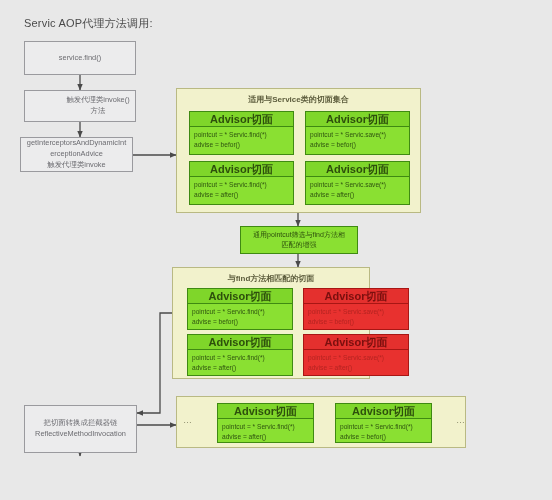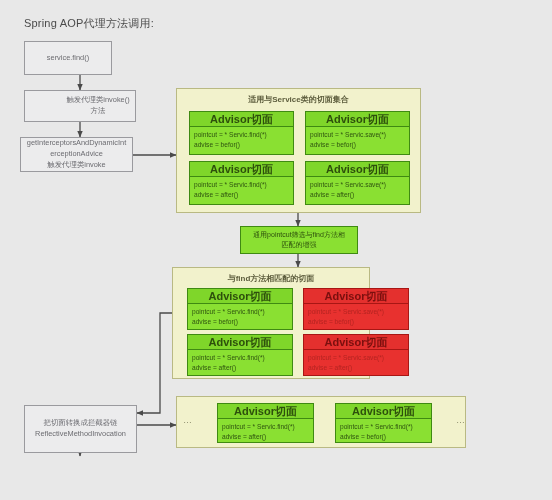--- a/index.html
+++ b/index.html
@@ -120,23 +120,23 @@
       <path d="M80,441 L80,456"></path>
 
       <path d="M192,421 L216,421"></path>
 
       <path d="M313,421 L334,421"></path>
 
       <path d="M431,421 L452,421"></path>
     </g>
   </svg>
 
-  <div class="title">Spring AOP代理方法调用:</div>
-
-  <div class="gbox" style="left:24px;top:41px;width:88px;height:34px;">
+  <div class="title">Servic AOP代理方法调用:</div>
+
+  <div class="gbox" style="left:24px;top:41px;width:112px;height:34px;">
     <span>service.find()</span>
   </div>
 
   <div class="gbox" style="left:24px;top:90px;width:112px;height:32px;padding-left:40px;">
     <span>触发代理类invoke()方法</span>
   </div>
 
   <div class="gbox" style="left:20px;top:137px;width:113px;height:35px;flex-direction:column;">
     <span>getInterceptorsAndDynamicInt</span>
     <span>erceptionAdvice</span>

